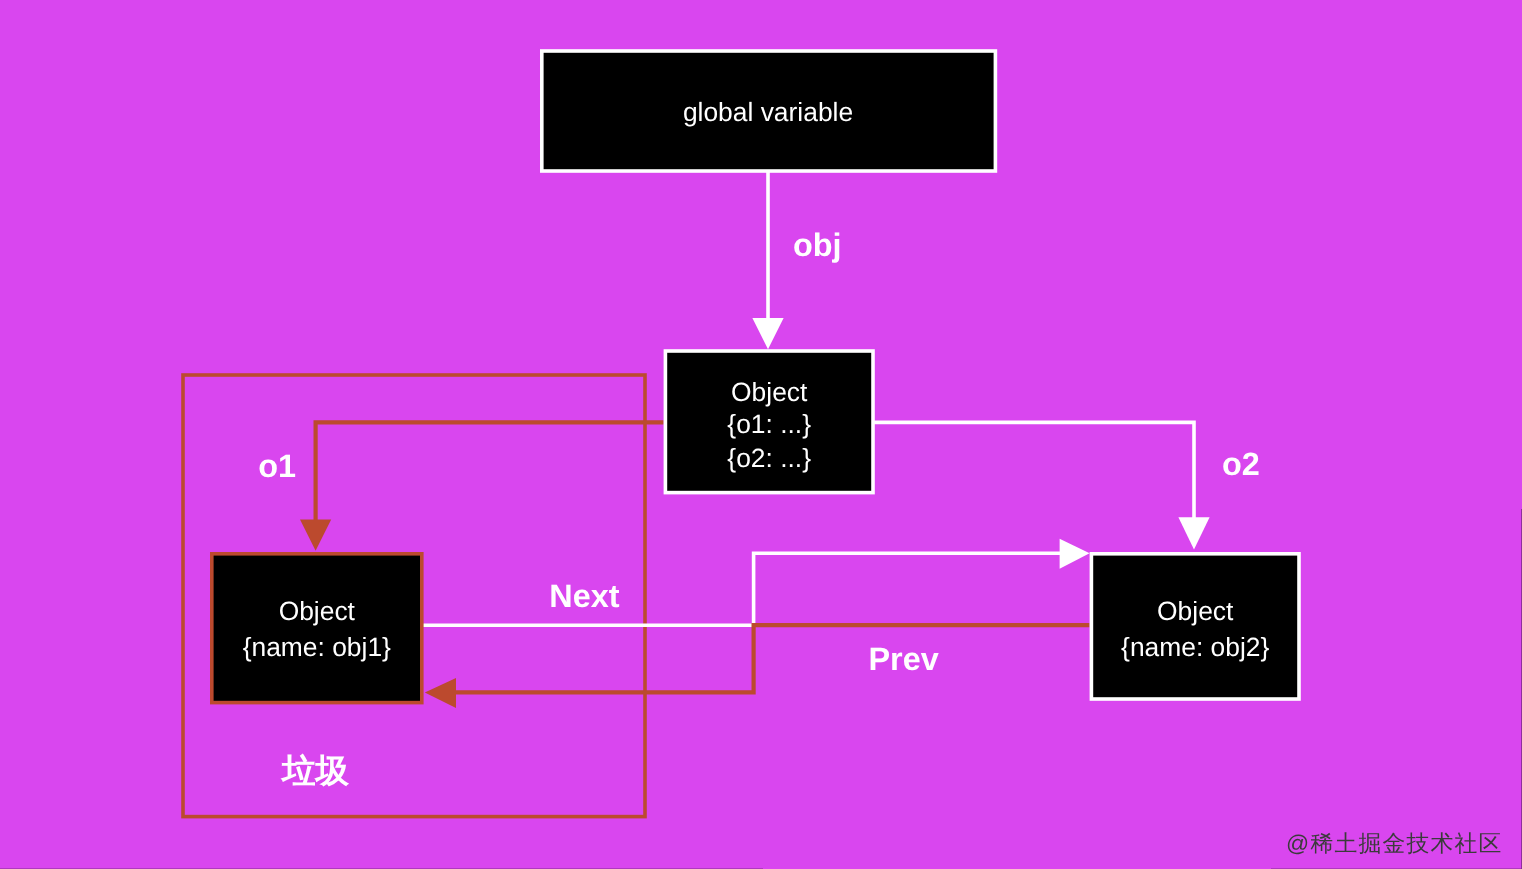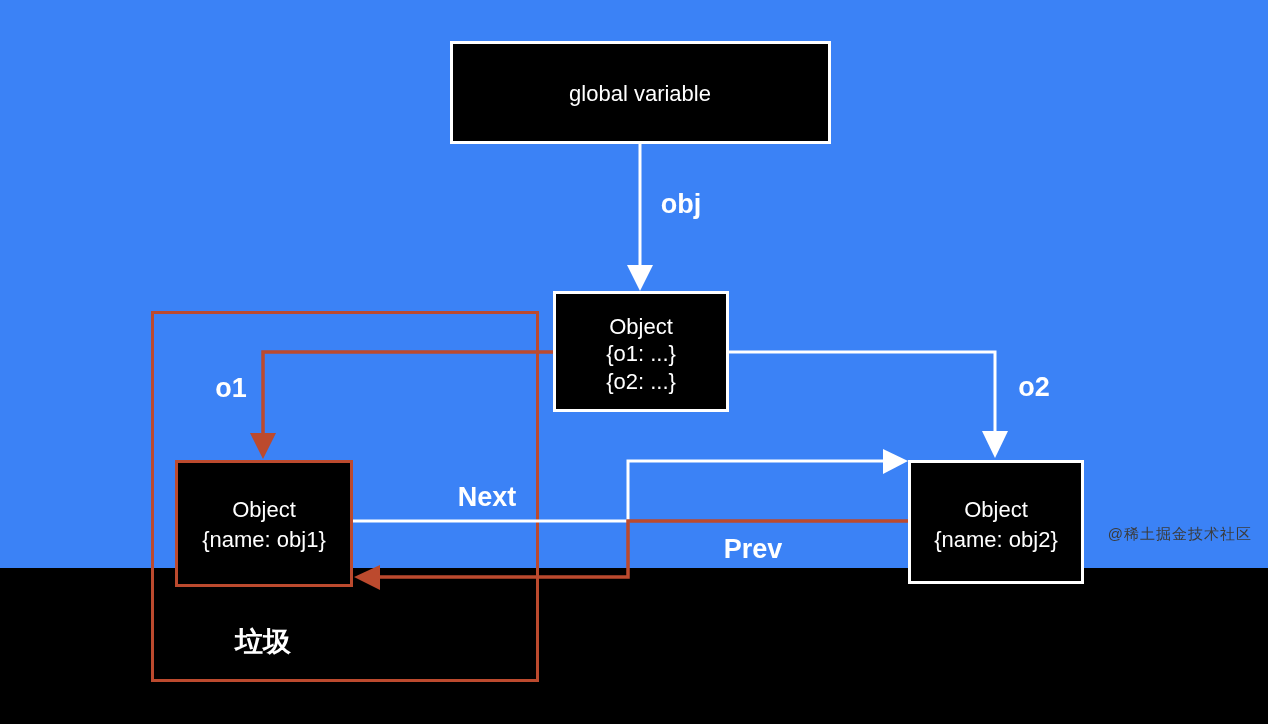--- a/index.html
+++ b/index.html
@@ -9,22 +9,22 @@
   }
   body {
     width: 1268px;
     height: 724px;
     overflow: hidden;
     font-family: "Liberation Sans", sans-serif;
   }
   #canvas {
     position: relative;
     width: 1268px;
-    height: 568px;
-    background: #3b82f6;
+    height: 724px;
+    background: #d946ef;
   }
   svg.diagram {
     position: absolute;
     left: 0;
     top: 0;
     width: 1268px;
     height: 724px;
   }
   .box-text {
     fill: #ffffff;
@@ -45,24 +45,24 @@
     fill: #ffffff;
     font-family: "Liberation Sans", sans-serif;
     font-size: 28px;
     font-weight: bold;
     text-anchor: middle;
     dominant-baseline: middle;
   }
   .watermark {
     position: absolute;
     right: 16px;
-    bottom: 24px;
+    bottom: 8px;
     color: #3b3b3b;
     font-family: "Liberation Sans", sans-serif;
-    font-size: 15px;
+    font-size: 19px;
     letter-spacing: 1px;
     user-select: none;
   }
 </style>
 </head>
 <body>
 
 <div id="canvas">
 
   <svg class="diagram" viewBox="0 0 1268 724" xmlns="http://www.w3.org/2000/svg">

